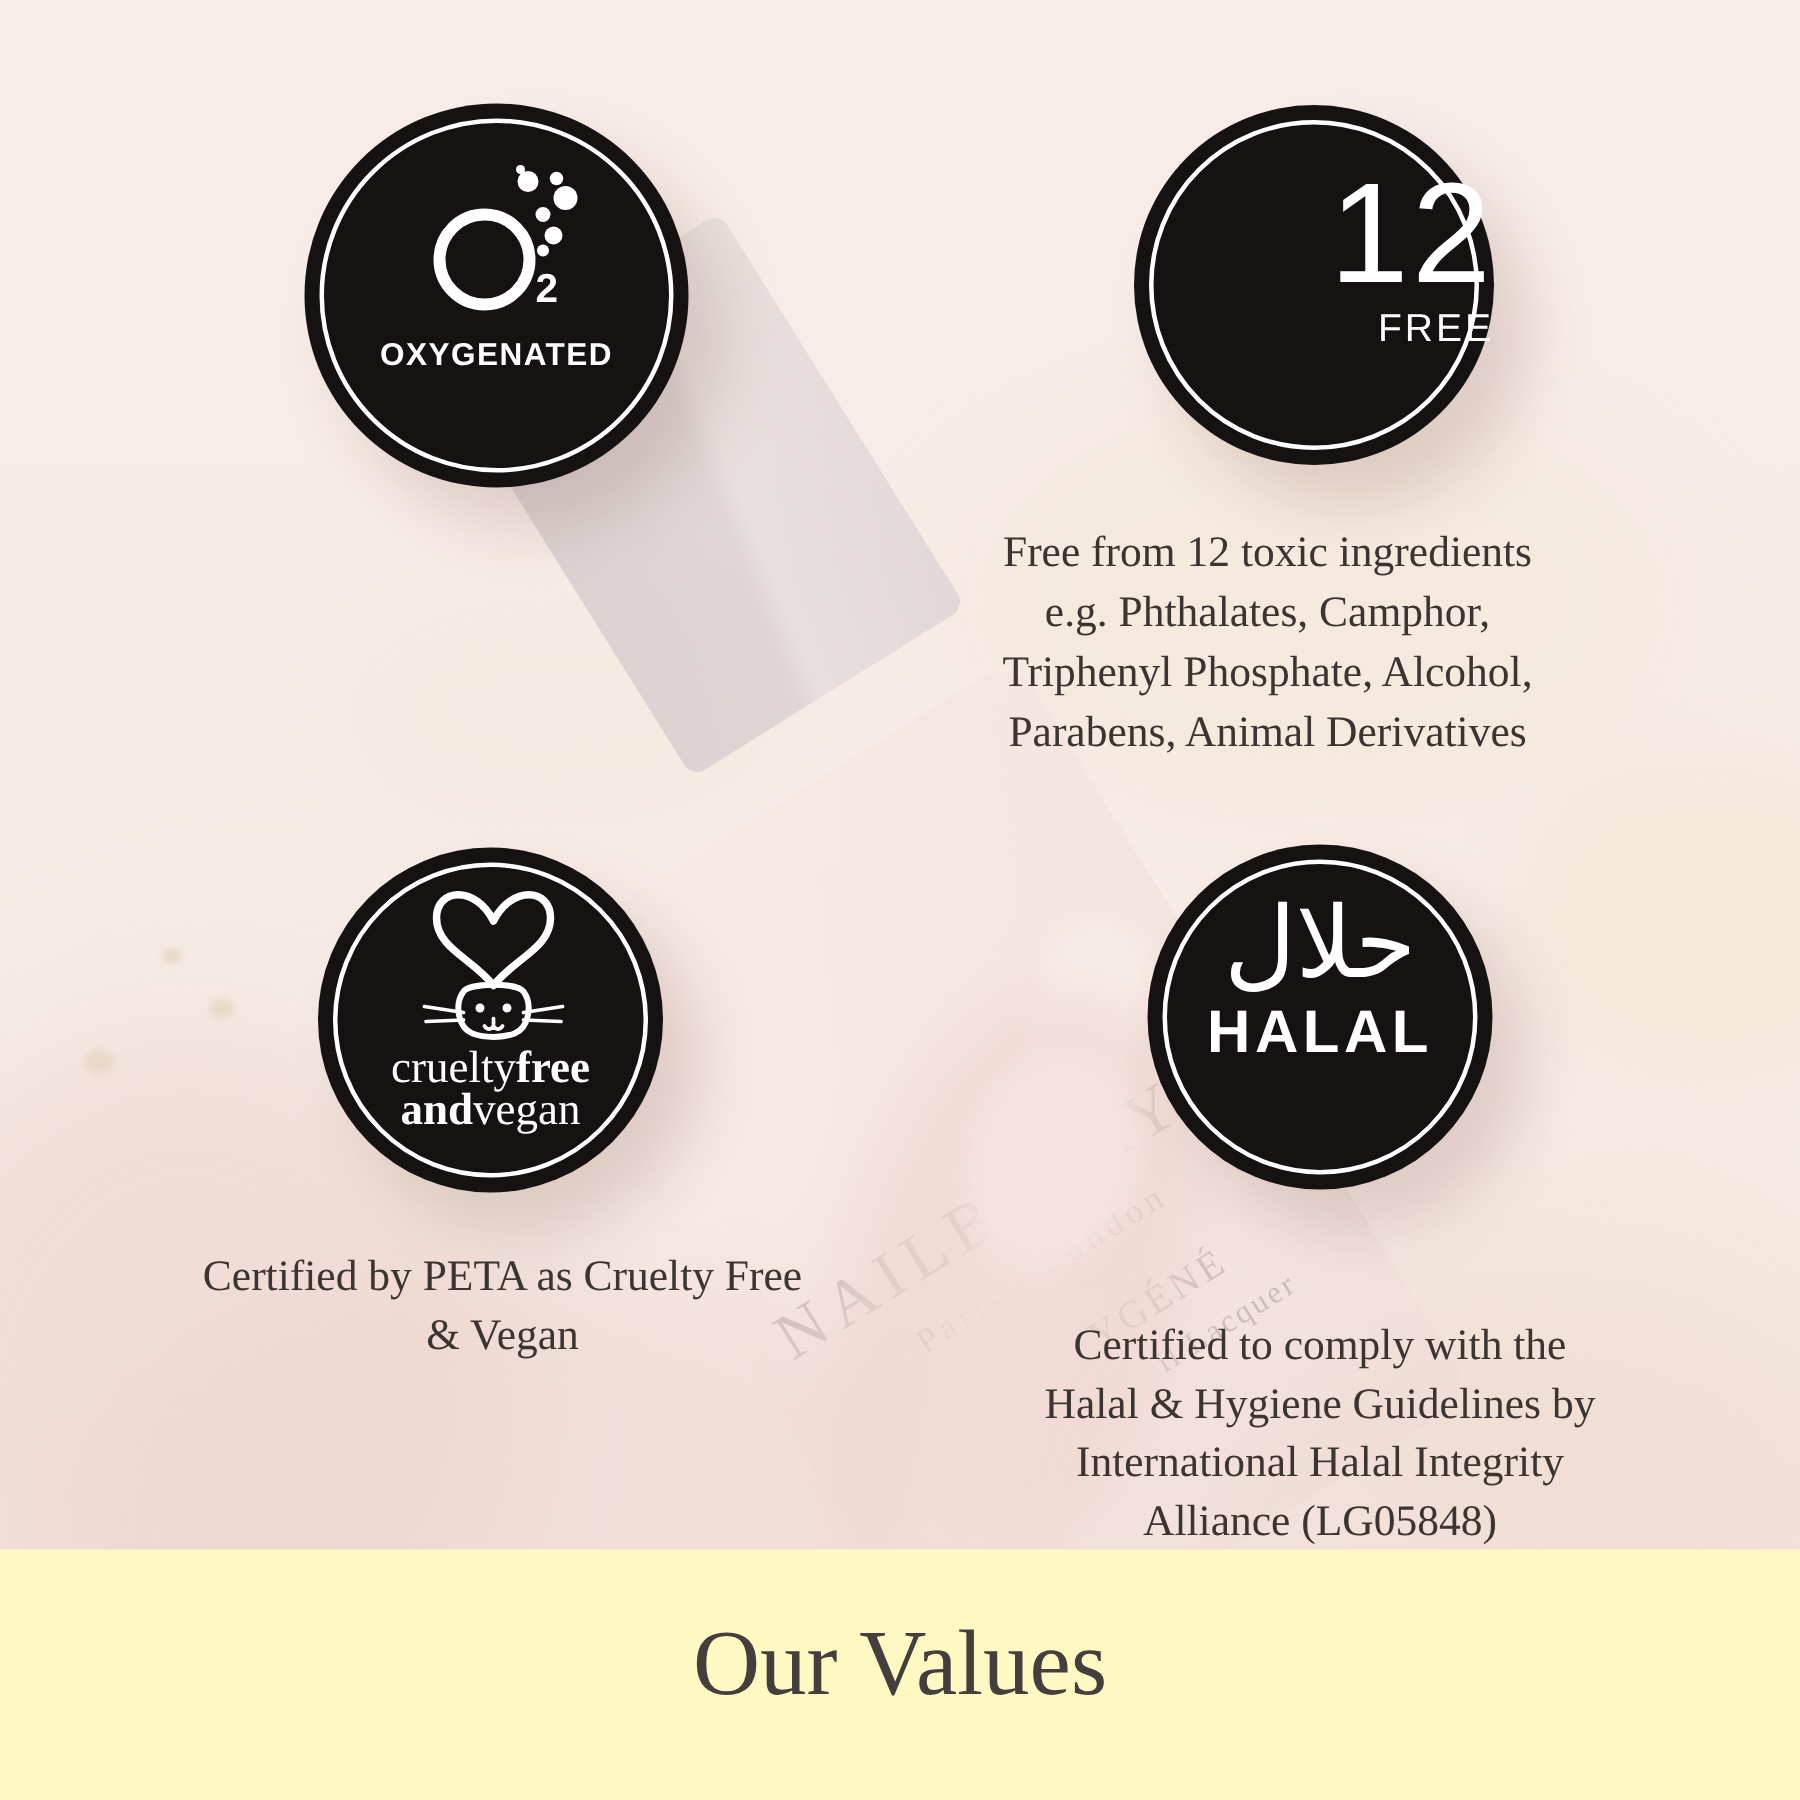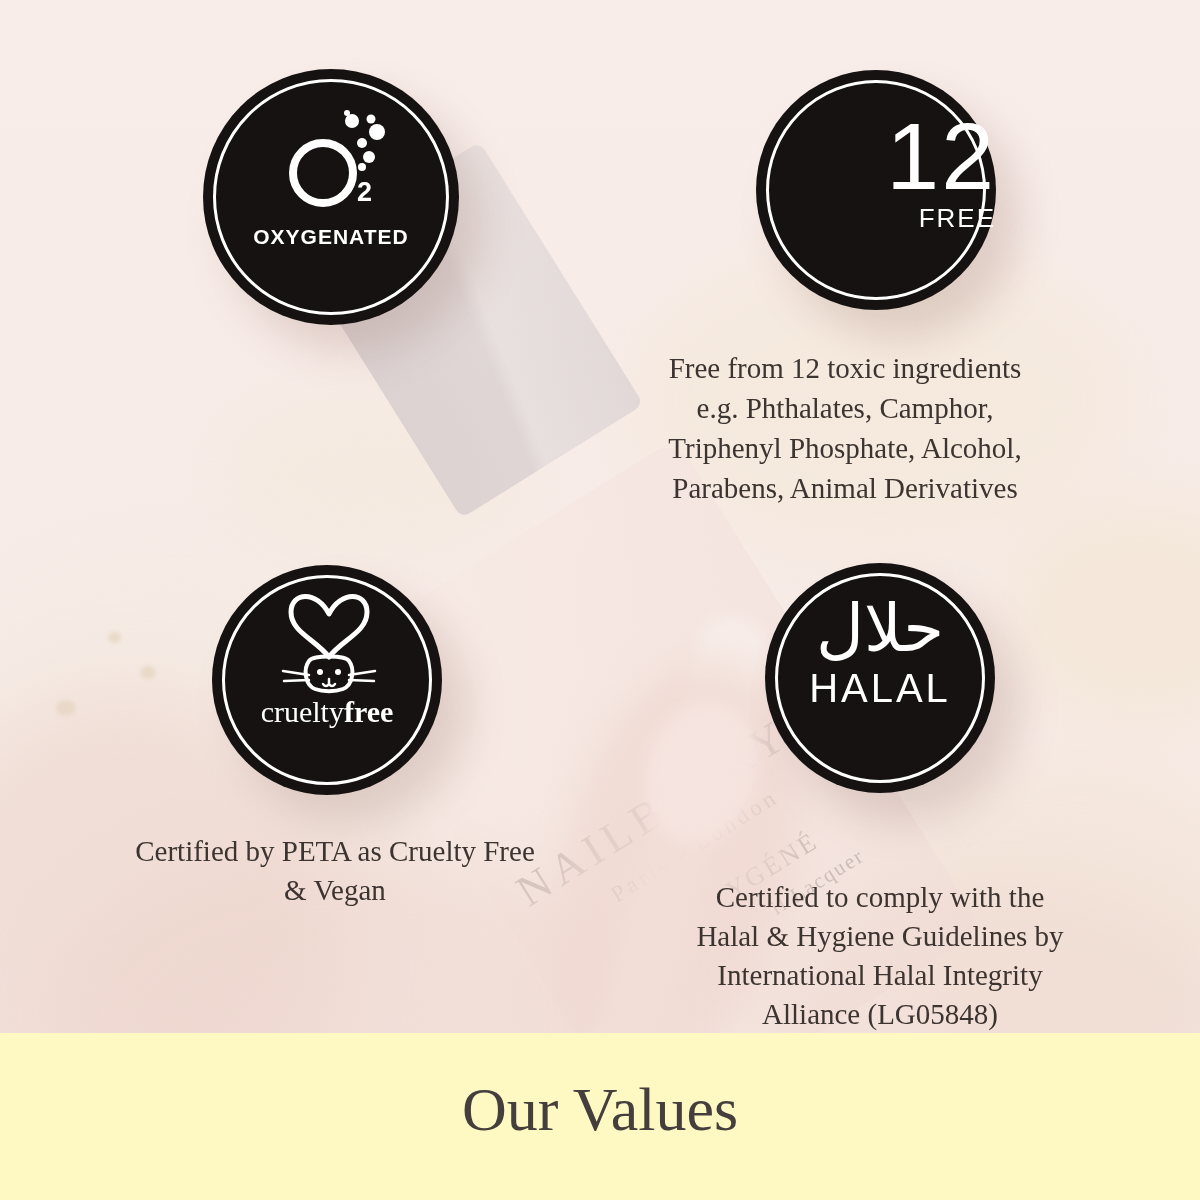--- a/index.html
+++ b/index.html
@@ -53,21 +53,21 @@
   .chem-num{margin-top:42px;font-size:95px;line-height:88px;letter-spacing:2px;}
   .chem-l1{margin-top:8px;font-size:26px;line-height:28px;letter-spacing:1px;}
   .chem-l2{margin-top:4px;font-size:26px;line-height:28px;letter-spacing:2px;}
   .badge-peta{left:212px;top:565px;width:230px;height:230px;}
   .peta-art{position:absolute;left:35px;top:20px;}
   .peta-text{position:absolute;top:133px;left:0;width:100%;text-align:center;font-size:30px;line-height:28px;
     font-family:"Liberation Serif",serif;}
   .peta-text b{font-weight:bold;}
   .badge-halal{left:765px;top:563px;width:230px;height:230px;text-align:center;}
   .halal-arabic{margin-top:30px;font-family:"DejaVu Sans",sans-serif;font-size:66px;line-height:72px;}
-  .halal-latin{margin-top:2px;font-family:"Liberation Sans",sans-serif;font-weight:normal;font-size:40px;letter-spacing:3px;line-height:42px;}
+  .halal-latin{margin-top:2px;font-family:"Liberation Sans",sans-serif;font-weight:bold;font-size:40px;letter-spacing:3px;line-height:42px;}
   
   .desc{position:absolute;text-align:center;color:#3c3431;white-space:pre-line;
     font-size:29px;line-height:40px;font-family:"Liberation Serif",serif;}
   .desc-oxygenated{left:70px;top:344px;width:520px;}
   .desc-chemicals{left:615px;top:348px;width:460px;}
   .desc-peta{left:80px;top:832px;width:510px;line-height:39px;}
   .desc-halal{left:648px;top:862px;width:464px;line-height:39px;margin-top:16px;}
   
   .footer{position:absolute;left:0;top:1033px;width:1200px;height:167px;background:#fef9c3;
     display:flex;align-items:center;justify-content:center;}
@@ -132,20 +132,21 @@
     <svg class="peta-art" width="160" height="118" viewBox="0 0 160 118">
       <path d="M82 72 C 68 54, 44 47, 44 27 C 44 7, 70 5, 82 29 C 94 5, 120 7, 120 27 C 120 47, 96 54, 82 72" fill="none" stroke="#fff" stroke-width="5" stroke-linecap="round" stroke-linejoin="round"></path>
       <path d="M62 76 C 66 70, 98 70, 102 76 C 108 84, 106 100, 96 104 C 88 107, 76 107, 68 104 C 58 100, 56 84, 62 76 Z" fill="none" stroke="#fff" stroke-width="4"></path>
       <circle cx="73" cy="87" r="3" fill="#fff"></circle>
       <circle cx="91" cy="87" r="3" fill="#fff"></circle>
       <path d="M82 94 L82 99 M76 99 Q79 103 82 99 Q85 103 88 99" fill="none" stroke="#fff" stroke-width="2.5" stroke-linecap="round"></path>
       <path d="M62 90 L36 86 M62 95 L37 96 M102 90 L128 86 M102 95 L127 96" stroke="#fff" stroke-width="2.5" stroke-linecap="round"></path>
     </svg>
     <div class="peta-text">
       <div><span>cruelty</span><b>free</b></div>
+      <div><b>and</b><span>vegan</span></div>
     </div>
   </div>
 
   <div class="badge badge-halal">
     <div class="ring"></div>
     <div class="halal-arabic">حلال</div>
     <div class="halal-latin">HALAL</div>
   </div>
 
   <div class="desc desc-chemicals">Free from 12 toxic ingredients

